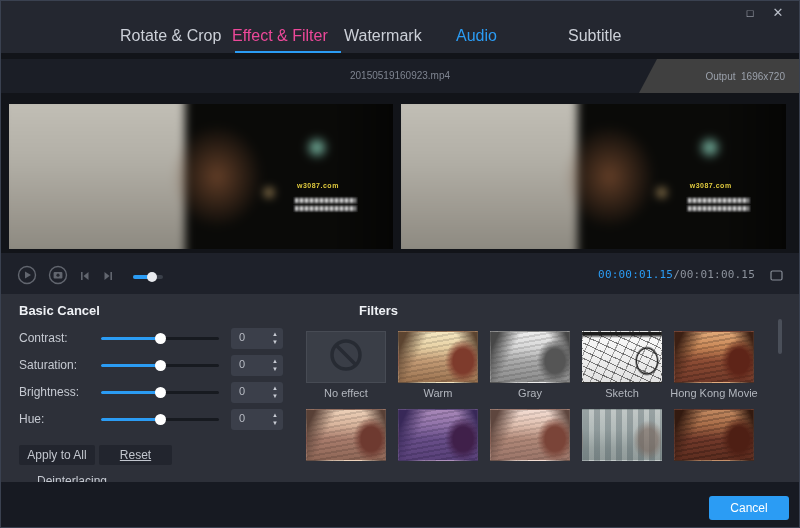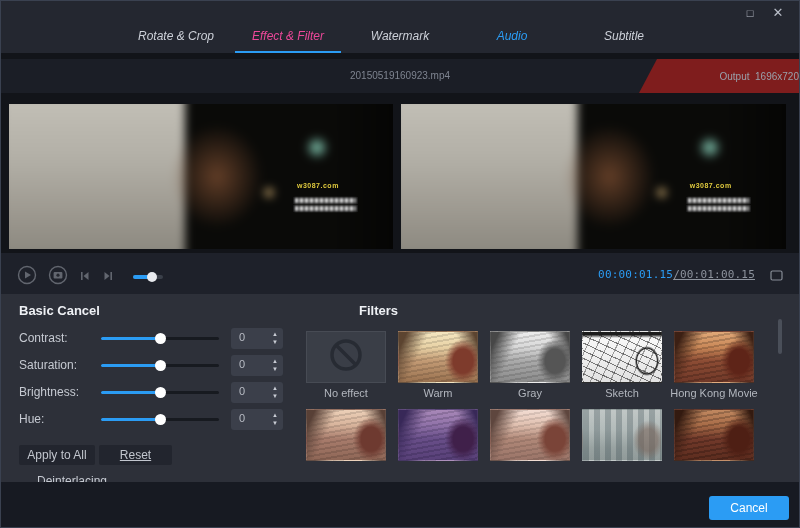--- a/index.html
+++ b/index.html
@@ -7,31 +7,31 @@
   .app { position:absolute; top:0; left:0; width:800px; height:528px; background:#242730; border:1px solid #3a4150; overflow:hidden; }
 
   
   .titlebar { position:absolute; top:0; left:0; width:100%; height:22px; background:#242730; }
   .winbtn { position:absolute; top:3px; width:18px; height:18px; color:#b9bec8; font-size:12px; text-align:center; line-height:18px; cursor:default; }
   .winbtn.max { right:40px; font-size:11px; }
   .winbtn.close { right:12px; font-size:13px; }
 
   
   .tabbar { position:absolute; top:22px; left:0; width:100%; height:30px; background:#242730; display:flex; justify-content:center; }
-  .tab { position:relative; width:112px; text-align:center; font-size:12px; color:#ccd0d8; line-height:26px; cursor:pointer;font-style:italic; }
+  .tab { position:relative; width:112px; text-align:left; font-size:16px; color:#ccd0d8; line-height:26px; cursor:pointer; }
   .tab.active { color:#ec4899; }
   .tab.active::after { content:""; position:absolute; left:3px; right:3px; bottom:0; height:2px; background:#2b9cf4; }
   .tab.hl { color:#2b9cf4; }
 
   
   .preview-section { position:absolute; top:52px; left:0; width:100%; height:200px; background:#121419; }
   .phead { position:absolute; top:6px; left:0; width:100%; height:34px; background:#1b1e26; }
   .ph-left { position:absolute; left:0; top:0; width:163px; height:34px; background:#272b34; border-radius:0 0 7px 0; display:flex; align-items:center; justify-content:space-between; padding:0 10px 0 12px; }
   .ph-left .lbl { font-size:10px; color:#9aa0aa; filter:blur(0.5px); white-space:pre; }
-  .ph-right { position:absolute; right:0; top:0; width:160px; height:34px; background:#7f1d1d; clip-path:polygon(18px 0, 100% 0, 100% 100%, 0 100%); display:flex; align-items:center; justify-content:flex-end; }
+  .ph-right { position:absolute; right:0; top:0; width:160px; height:34px; background:#404040; clip-path:polygon(18px 0, 100% 0, 100% 100%, 0 100%); display:flex; align-items:center; justify-content:flex-end; padding-right:14px; }
   .ph-right .lbl { font-size:10px; color:#9aa0aa; filter:blur(0.5px); white-space:pre; }
   .ph-file { position:absolute; left:200px; right:200px; top:0; height:34px; text-align:center; line-height:34px; font-size:10px; color:#7e8490; filter:blur(0.7px); }
 
   .vframe { position:absolute; top:51px; height:145px; background:#080808; overflow:hidden; }
   .vframe.vleft { left:8px; width:384px; }
   .vframe.vright { left:400px; width:385px; }
   .vcontent { position:absolute; top:-8px; left:-8px; right:-8px; bottom:-8px; filter:blur(4px);
     background:
       radial-gradient(circle 12px at 79% 32%, rgba(150,230,205,0.95) 0%, rgba(150,230,205,0) 100%),
       radial-gradient(circle 7px at 67% 60%, rgba(238,198,130,0.95) 0%, rgba(238,198,130,0) 100%),
@@ -47,21 +47,21 @@
 
   
   .transport { position:absolute; top:252px; left:0; width:100%; height:41px; background:#1e212a; }
   .t-icons { position:absolute; left:16px; top:12px; display:flex; align-items:center; gap:11px; }
   .t-vol { position:relative; width:30px; height:14px; margin-left:8px; }
   .t-vol .vtrack { position:absolute; top:5px; left:0; width:100%; height:4px; background:#3a3f49; border-radius:2px; }
   .t-vol .vfill { position:absolute; top:5px; left:0; width:55%; height:4px; background:#2b9cf4; border-radius:2px; }
   .t-vol .vknob { position:absolute; top:2px; left:14px; width:10px; height:10px; background:#e8eaee; border-radius:50%; }
   .t-time { position:absolute; right:44px; top:15px; font-family:"DejaVu Sans Mono", monospace; font-size:11px; letter-spacing:0.2px; filter:blur(0.4px); }
   .t-time .cur { color:#2b9cf4; }
-  .t-time .tot { color:#8d939d;text-decoration:underline; }
+  .t-time .tot { color:#8d939d; }
   .t-expand { position:absolute; right:16px; top:15px; }
 
   
   .panel { position:absolute; top:293px; left:0; width:100%; height:188px; background:#2d3039; }
   .sec-title { position:absolute; font-size:13px; font-weight:bold; color:#eef0f4; }
   .be-title { left:18px; top:9px; }
   .f-title { left:310px; top:9px;padding-left:48px; }
 
   .s-row { position:absolute; left:18px; width:262px; height:21px; }
   .s-row .slabel { position:absolute; left:0; top:3px; font-size:12px; color:#c6cad2; }

